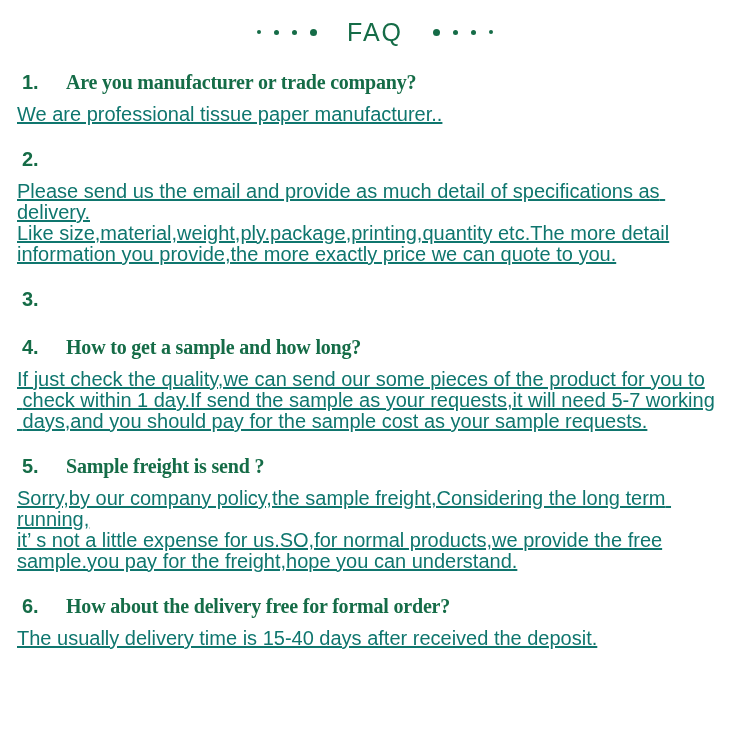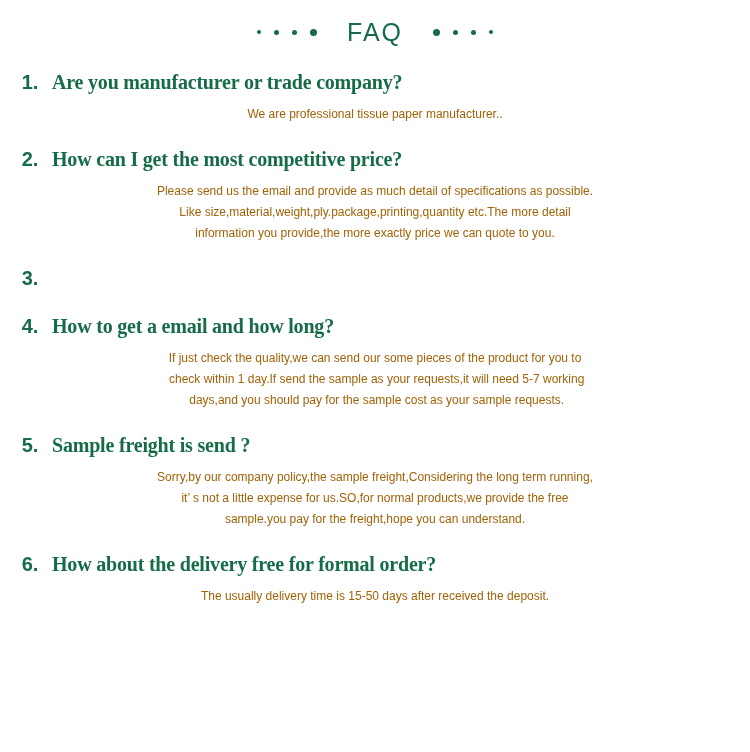--- a/index.html
+++ b/index.html
@@ -8,22 +8,21 @@
     background: #ffffff;
     width: 750px;
     height: 752px;
     overflow: hidden;
     font-family: "Liberation Sans", sans-serif;
   }
   .page {
     width: 750px;
     height: 752px;
     box-sizing: border-box;
-    padding: 0 3px;
-    text-align: center;
+    padding: 0 17px;
   }
   
   .faq-header {
     display: flex;
     align-items: center;
     justify-content: center;
     gap: 30px;
     padding-top: 16px;
     height: 32px;
   }
@@ -61,24 +60,25 @@
   }
   .q-num {
     flex: 0 0 44px;
   }
   .q-text {
     white-space: pre-line;
     font-family: Liberation Serif, serif;
   }
   .a {
     margin: 8px 0 0 0;
-    color: #a16207;
-    font-size: 12px;
+    color: #0f766e;
+    font-size: 20px;
     line-height: 21px;
     white-space: pre-wrap;
+    text-decoration: underline;
   }
 </style>
 </head>
 <body>
 
 <div class="page">
 
   <div class="faq-header">
     <span class="dots">
       <span class="dot d1"></span>
@@ -99,37 +99,36 @@
     <h2 class="q">
       <span class="q-num">1.</span>
       <span class="q-text">Are you manufacturer or trade company?</span>
     </h2>
     <p class="a">We are professional tissue paper manufacturer..</p>
   </section>
 
   <section class="faq-item">
     <h2 class="q">
       <span class="q-num">2.</span>
-      <span class="q-text">How can I get the most competitive price?</span>
     </h2>
-    <p class="a">Please send us the email and provide as much detail of specifications as possible.
+    <p class="a">Please send us the email and provide as much detail of specifications as delivery.
 Like size,material,weight,ply.package,printing,quantity etc.The more detail
 information you provide,the more exactly price we can quote to you.</p>
   </section>
 
   <section class="faq-item">
     <h2 class="q">
       <span class="q-num">3.</span>
     </h2>
   </section>
 
   <section class="faq-item">
     <h2 class="q">
       <span class="q-num">4.</span>
-      <span class="q-text">How to get a email and how long?</span>
+      <span class="q-text">How to get a sample and how long?</span>
     </h2>
     <p class="a">If just check the quality,we can send our some pieces of the product for you to
  check within 1 day.If send the sample as your requests,it will need 5-7 working
  days,and you should pay for the sample cost as your sample requests.</p>
   </section>
 
   <section class="faq-item">
     <h2 class="q">
       <span class="q-num">5.</span>
       <span class="q-text">Sample freight is send ?</span>
@@ -137,16 +136,16 @@
     <p class="a">Sorry,by our company policy,the sample freight,Considering the long term running,
 it’ s not a little expense for us.SO,for normal products,we provide the free
 sample.you pay for the freight,hope you can understand.</p>
   </section>
 
   <section class="faq-item">
     <h2 class="q">
       <span class="q-num">6.</span>
       <span class="q-text">How about the delivery free for formal order?</span>
     </h2>
-    <p class="a">The usually delivery time is 15-50 days after received the deposit.</p>
+    <p class="a">The usually delivery time is 15-40 days after received the deposit.</p>
   </section>
 
 </div>
 
 </body></html>

